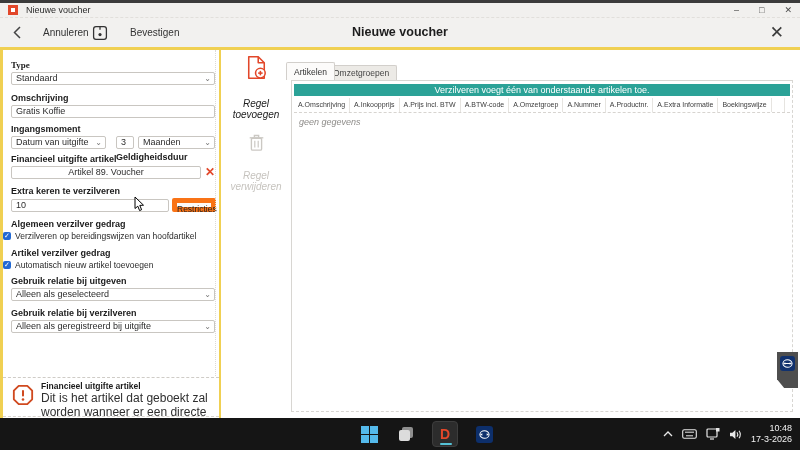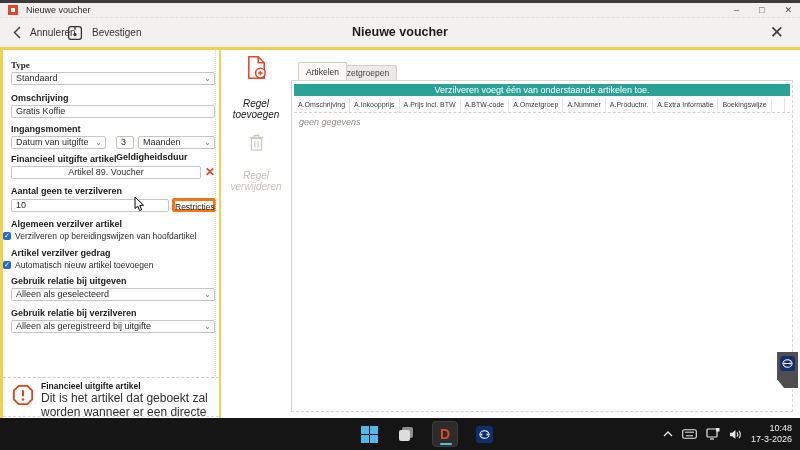--- a/index.html
+++ b/index.html
@@ -12,43 +12,43 @@
   
   .titlebar { position:absolute; left:0; top:3px; width:800px; height:15px; background:#f1f0ee;
               border-bottom:1px dashed #e1dfdb; display:flex; align-items:center; }
   .app-icon { width:10px; height:10px; border:3px solid var(--red,#e2472a); background:#fff; margin-left:8px; }
   .titlebar-text { font-size:9px; color:#2b2b2b; margin-left:8px; }
   .win-controls { position:absolute; right:8px; top:0; height:15px; display:flex; align-items:center; gap:20px; }
   .win-controls span { font-size:9px; color:#4a4a4a; line-height:15px; cursor:default; }
 
   
   .toolbar { position:absolute; left:0; top:18px; width:800px; height:29px; background:#f2f1ef; }
-  .tb-btn { position:absolute; top:0; height:29px; display:flex; align-items:center; gap:9px; color:#333; font-size:10px; }
+  .tb-btn { position:absolute; top:0; height:29px; display:flex; align-items:center; gap:22px; color:#333; font-size:10px; }
   .btn-cancel { left:13px; }
-  .btn-confirm { left:67px;text-align:right; }
+  .btn-confirm { left:92px;text-align:right; }
   .toolbar-title { position:absolute; left:0; top:0; width:800px; height:29px; text-align:center;
                    line-height:29px; font-size:12.5px; font-weight:bold; color:#1d1d1d; pointer-events:none; }
   .toolbar-close { position:absolute; right:16px; top:4px; font-size:17px; font-weight:300; color:#3c3c3c; }
 
   .accent-line { position:absolute; left:0; top:47px; width:800px; height:3px; background:var(--accent-yellow,#f0d052); }
 
   
   .content { position:absolute; left:0; top:50px; width:800px; height:368px; background:#fff; }
 
   
   .left-panel { position:absolute; left:0; top:0; width:221px; height:368px; background:#fff;
                 border-left:3px solid var(--accent-yellow,#f0d052); border-right:2px solid var(--accent-yellow,#f0d052); }
   .left-panel::after { content:""; position:absolute; right:3px; top:0; height:326px; border-right:1px dotted #dcdad6; }
   .fld-label { position:absolute; left:8px; font-size:9px; font-weight:bold; color:#1b1b1b; white-space:nowrap; }
   .fld { position:absolute; height:13px; background:#fff; border:1px solid #c9c6c1; border-radius:2px;
          font-size:9px; color:#2c2c2c; line-height:11px; padding:0 10px 0 4px; white-space:nowrap; overflow:hidden; }
   .fld .chev { position:absolute; right:3px; top:0; line-height:11px; font-size:8px; color:#777; }
   .centered { text-align:center; padding-right:4px; }
   .red-x { position:absolute; color:var(--red,#e2472a); font-weight:bold; font-size:12px; line-height:13px; }
-  .small-btn { position:absolute; height:14px; border:3px solid #f97316; border-radius:2px; background:#fbfaf9;
+  .small-btn { position:absolute; height:14px; border:5px solid #f97316; border-radius:2px; background:#fbfaf9;
                font-size:8.5px; color:#222; text-align:center; line-height:12px; }
   .chk-row { position:absolute; left:0; display:flex; align-items:center; gap:4px; }
   .chk { width:8px; height:8px; background:var(--checkbox-blue,#2269d3); border-radius:2px; color:#fff;
          font-size:7px; line-height:8px; text-align:center; flex:0 0 auto; }
   .chk-label { font-size:8.5px; color:#2a2a2a; white-space:nowrap; }
   .warn-sep { position:absolute; left:0; top:327px; width:216px; border-top:1px dashed #cfccc7; }
   .warning { position:absolute; left:0; top:329px; width:216px; height:38px; border-bottom:1px dashed #d8d5d0; }
   .warn-icon { position:absolute; left:9px; top:5px; }
   .warn-body { position:absolute; left:38px; top:2px; width:174px; }
   .warn-title { font-size:8.5px; font-weight:bold; color:#1b1b1b; }
@@ -57,21 +57,21 @@
   
   .mid-col { position:absolute; left:223px; top:5px; width:66px; text-align:center; }
   .mid-btn { cursor:pointer; }
   .mid-label { font-size:10px; color:#222; margin-top:14px;font-style:italic; }
   .mid-label.disabled { color:#c6c3be; }
   .trash-wrap { margin-top:13px; }
 
   
   .tab { position:absolute; border:1px solid #d2cfcb; border-bottom:none; border-radius:2px 2px 0 0;
          font-size:8.5px; color:#333; padding:0 7px; }
-  .tab.active { left:298px; top:12px; height:18px; line-height:18px; background:#fcfbfa; z-index:2; }
+  .tab.active { left:286px; top:12px; height:18px; line-height:18px; background:#fcfbfa; z-index:2; }
   .tab.inactive { left:325px; top:15px; height:15px; line-height:15px; background:#eceae6; color:#444; }
   .table-box { position:absolute; left:291px; top:30px; width:502px; height:332px; background:#fff;
                border:1px solid #d8d6d2; border-right-style:dashed; border-bottom-style:dashed;padding-left:32px; }
   .banner { position:absolute; left:2px; top:3px; width:496px; height:12px; background:var(--teal,#2ba297);
             color:#fff; font-size:9px; line-height:12px; text-align:center; }
   .thead { position:absolute; left:2px; top:17px; width:496px; height:15px; display:flex;
            border-bottom:1px dashed #d7d4d0; }
   .th-cells { display:flex; height:100%; }
   .th { font-size:7px; color:#3d3d3d; line-height:14px; padding:0 4px; border-right:1px solid #e6e4e0; white-space:nowrap; }
   .th-spacer { width:13px; height:100%; border-right:1px solid #e6e4e0; }
@@ -163,27 +163,27 @@
         <span>Maanden</span>
         <span class="chev">⌄</span>
       </div>
 
       <div class="fld-label" style="top:104px;">Financieel uitgifte artikel</div>
       <div class="fld centered" style="left:8px; top:116px; width:190px;">
         <span>Artikel 89. Voucher</span>
       </div>
       <div class="red-x" style="left:202px; top:116px;">✕</div>
 
-      <div class="fld-label" style="top:136px;">Aantal geen te verzilveren</div>
+      <div class="fld-label" style="top:136px;">Extra keren te verzilveren</div>
       <div class="fld" style="left:8px; top:149px; width:158px;">
         <span>10</span>
       </div>
       <div class="small-btn" style="left:169px; top:148px; width:44px;">Restricties</div>
 
-      <div class="fld-label" style="top:169px;">Algemeen verzilver artikel</div>
+      <div class="fld-label" style="top:169px;">Algemeen verzilver gedrag</div>
       <div class="chk-row" style="top:181px;">
         <div class="chk">✓</div>
         <span class="chk-label">Verzilveren op bereidingswijzen van hoofdartikel</span>
       </div>
 
       <div class="fld-label" style="top:198px;">Artikel verzilver gedrag</div>
       <div class="chk-row" style="top:210px;align-items:center;">
         <div class="chk">✓</div>
         <span class="chk-label">Automatisch nieuw artikel toevoegen</span>
       </div>

